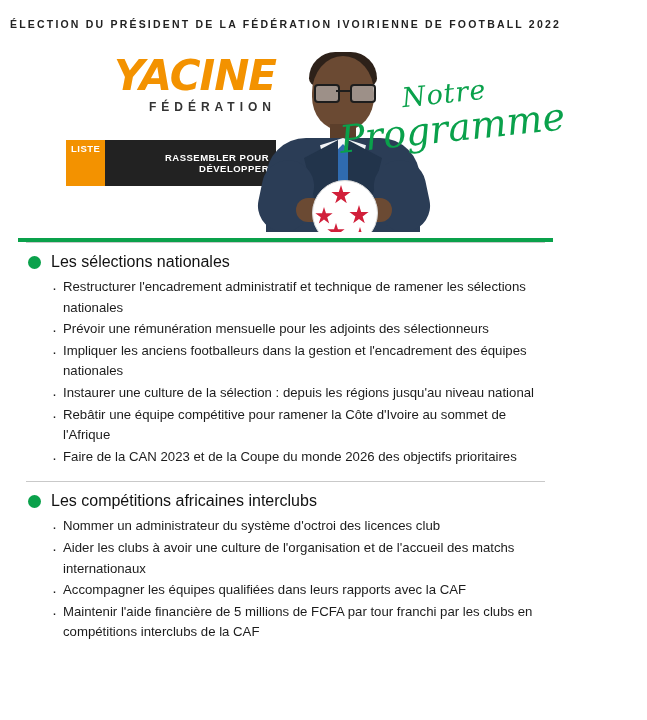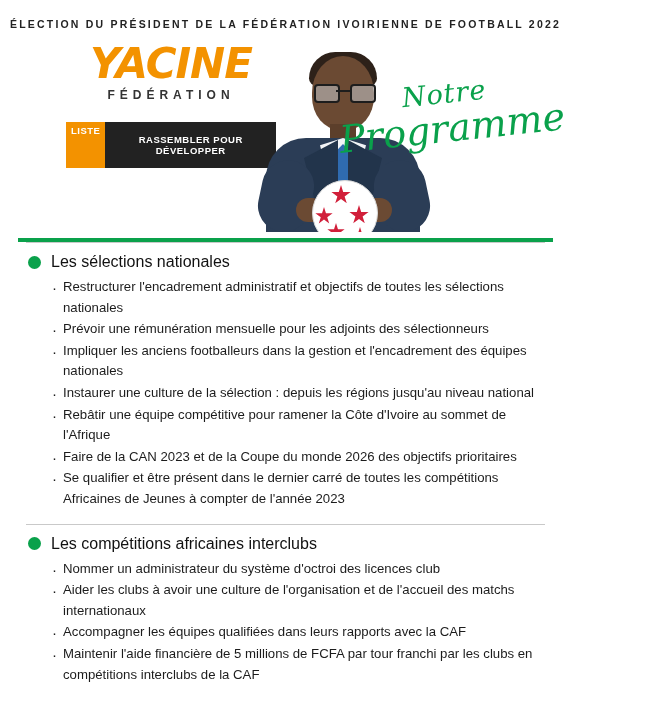--- a/index.html
+++ b/index.html
@@ -38,23 +38,23 @@
   .hero {
     position: relative;
     height: 192px;
     margin: 0 18px;
   }
 
   
   .logo-block {
     position: absolute;
     left: 48px;
-    top: 4px;
+    top: 16px;
     width: 210px;
-    text-align: center;
+    text-align: right;
   }
   .logo-yacine {
     font-family: "DejaVu Sans", sans-serif;
     font-weight: bold;
     font-size: 42px;
     letter-spacing: -1px;
     color: #f39200;
     line-height: 0.95;
     font-style: italic;
   }
@@ -95,21 +95,21 @@
     clip-path: polygon(50% 0%, 100% 38%, 81% 100%, 19% 100%, 0% 38%);
   }
   .logo-president {
     margin-top: 4px;
     font-size: 12px;
     font-weight: bold;
     letter-spacing: 5px;
     color: #333333;
   }
   .logo-liste-row {
-    margin-top: 20px;
+    margin-top: 26px;
     display: flex;
     justify-content: center;
     align-items: stretch;
     font-size: 9.5px;
     font-weight: bold;
   }
   .liste-tag {
     background: #f39200;
     color: #ffffff;
     padding: 3px 5px;
@@ -415,27 +415,26 @@
   <div class="content">
 
 
     <div class="divider"></div>
     <div class="group">
       <div class="group-head">
         <span class="bullet-dot"></span>
         <span class="group-title">Les sélections nationales</span>
       </div>
       <ul class="items">
-        <li>Restructurer l'encadrement administratif et objectifs de toutes les sélections nationales</li>
+        <li>Restructurer l'encadrement administratif et technique de ramener les sélections nationales</li>
         <li>Prévoir une rémunération mensuelle pour les adjoints des sélectionneurs</li>
         <li>Impliquer les anciens footballeurs dans la gestion et l'encadrement des équipes nationales</li>
         <li>Instaurer une culture de la sélection : depuis les régions jusqu'au niveau national</li>
         <li>Rebâtir une équipe compétitive pour ramener la Côte d'Ivoire  au sommet de l'Afrique</li>
         <li>Faire de la CAN 2023 et de la Coupe du monde 2026 des objectifs prioritaires</li>
-        <li>Se qualifier et être présent dans le dernier carré de toutes les compétitions Africaines de Jeunes à compter de l'année 2023</li>
       </ul>
     </div>
 
     <div class="divider" style="margin-top:14px;"></div>
     <div class="group">
       <div class="group-head">
         <span class="bullet-dot"></span>
         <span class="group-title">Les compétitions africaines interclubs</span>
       </div>
       <ul class="items">

